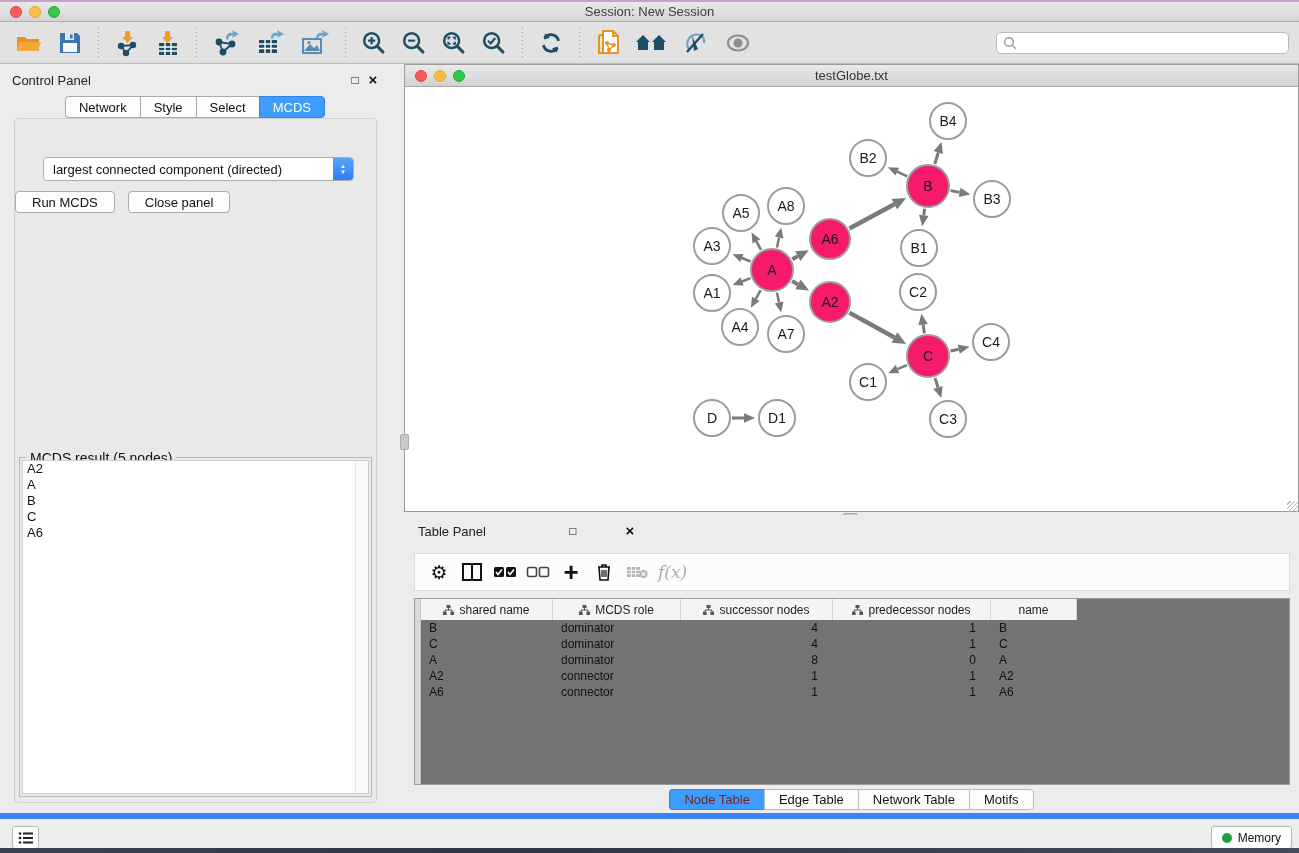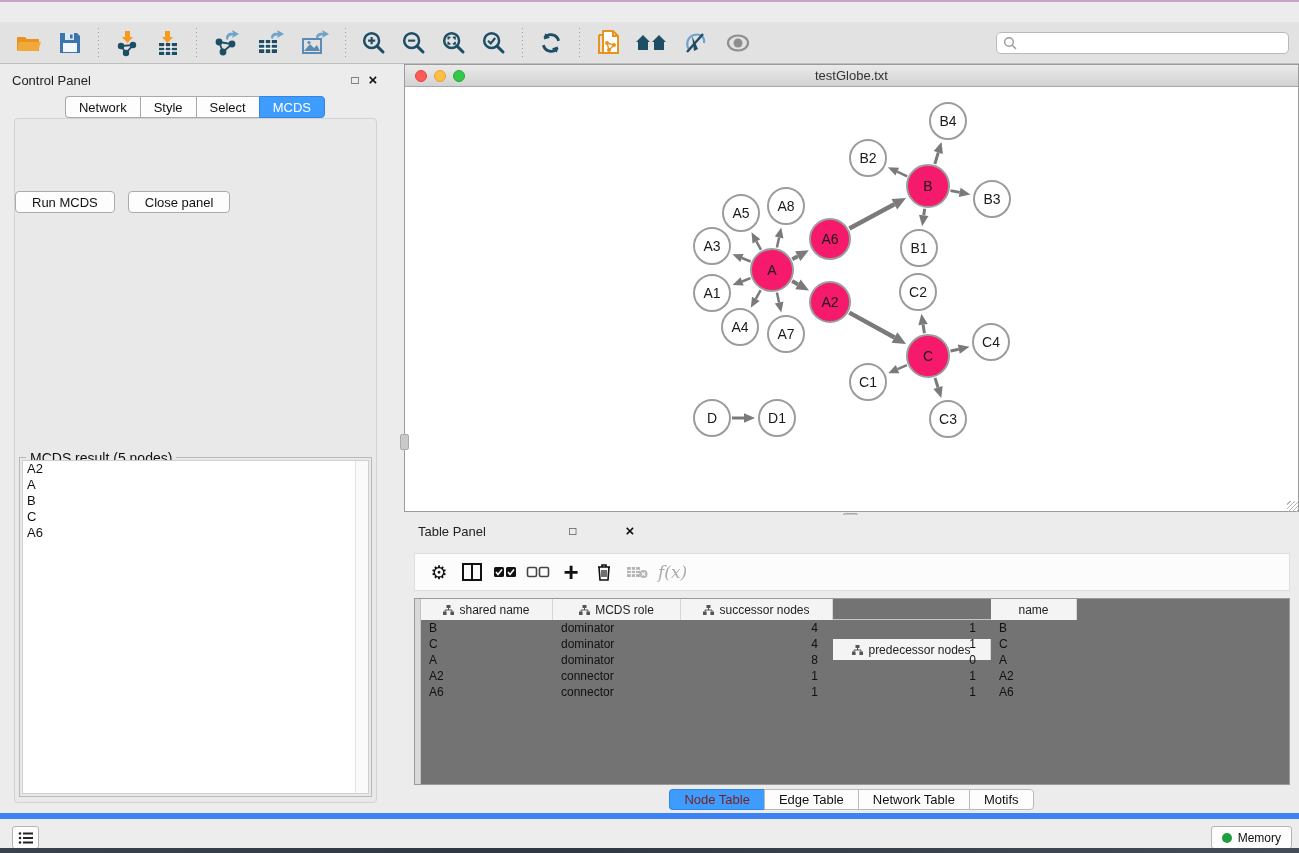--- a/index.html
+++ b/index.html
@@ -112,20 +112,28 @@
   .memdot { width:10px; height:10px; border-radius:50%; background:#1E9E3E; }
 </style>
 </head>
 <body>
 
 <div class="screen">
   <div class="desktop-edge top"></div>
 
   <div class="app">
 
+    <div class="titlebar">
+      <div class="lights">
+        <span class="light red"></span>
+        <span class="light yellow"></span>
+        <span class="light green"></span>
+      </div>
+      <span class="title">Session: New Session</span>
+    </div>
 
     <div class="toolbar">
       <button class="tbtn">
         <svg width="28" height="26" viewBox="0 0 28 26">
           <path d="M2 7 L10 7 L12 9 L24 9 L24 21 L2 21 Z" fill="#E8941C"></path>
           <path d="M4 12 L26 12 L23 21 L2 21 Z" fill="#F2A93B"></path>
         </svg>
       </button>
       <button class="tbtn">
         <svg width="26" height="26" viewBox="0 0 26 26">
@@ -263,20 +271,27 @@
         <button class="wbtn float">□</button>
         <button class="wbtn close">×</button>
       </div>
       <div class="ptabs">
           <button class="ptab">Network</button>
           <button class="ptab">Style</button>
           <button class="ptab">Select</button>
           <button class="ptab active">MCDS</button>
         </div>
       <div class="cp-inner">
+        <div class="dropdown">
+          <span class="dval">largest connected component (directed)</span>
+          <span class="stepper">
+              <span>▲</span>
+              <span>▼</span>
+            </span>
+        </div>
         <div class="btn-row">
           <button class="pbtn">Run MCDS</button>
           <button class="pbtn">Close panel</button>
         </div>
         <div class="groupbox">
           <span class="legend">MCDS result (5 nodes)</span>
           <div class="result-list">
             <div class="result-scroll"></div>
           <div class="ritem">A2</div>
               <div class="ritem">A</div>
@@ -445,21 +460,21 @@
             </div>
             <div class="th" style="width: 152px;">
               <svg width="11" height="10" viewBox="0 0 11 10">
                 <rect x="3.5" y="0" width="4" height="3" fill="#555"></rect>
                 <rect x="0" y="6.5" width="3.6" height="3.5" fill="#555"></rect>
                 <rect x="7.4" y="6.5" width="3.6" height="3.5" fill="#555"></rect>
                 <path d="M5.5 3 V5 M2 6.5 V5 H9 V6.5" stroke="#555" stroke-width="1" fill="none"></path>
               </svg>
               <span>successor nodes</span>
             </div>
-            <div class="th" style="width: 158px; margin-top: 40px;">
+            <div class="th" style="width: 158px;">
               <svg width="11" height="10" viewBox="0 0 11 10">
                 <rect x="3.5" y="0" width="4" height="3" fill="#555"></rect>
                 <rect x="0" y="6.5" width="3.6" height="3.5" fill="#555"></rect>
                 <rect x="7.4" y="6.5" width="3.6" height="3.5" fill="#555"></rect>
                 <path d="M5.5 3 V5 M2 6.5 V5 H9 V6.5" stroke="#555" stroke-width="1" fill="none"></path>
               </svg>
               <span>predecessor nodes</span>
             </div>
             <div class="th" style="width: 86px;">
               <span>name</span>

